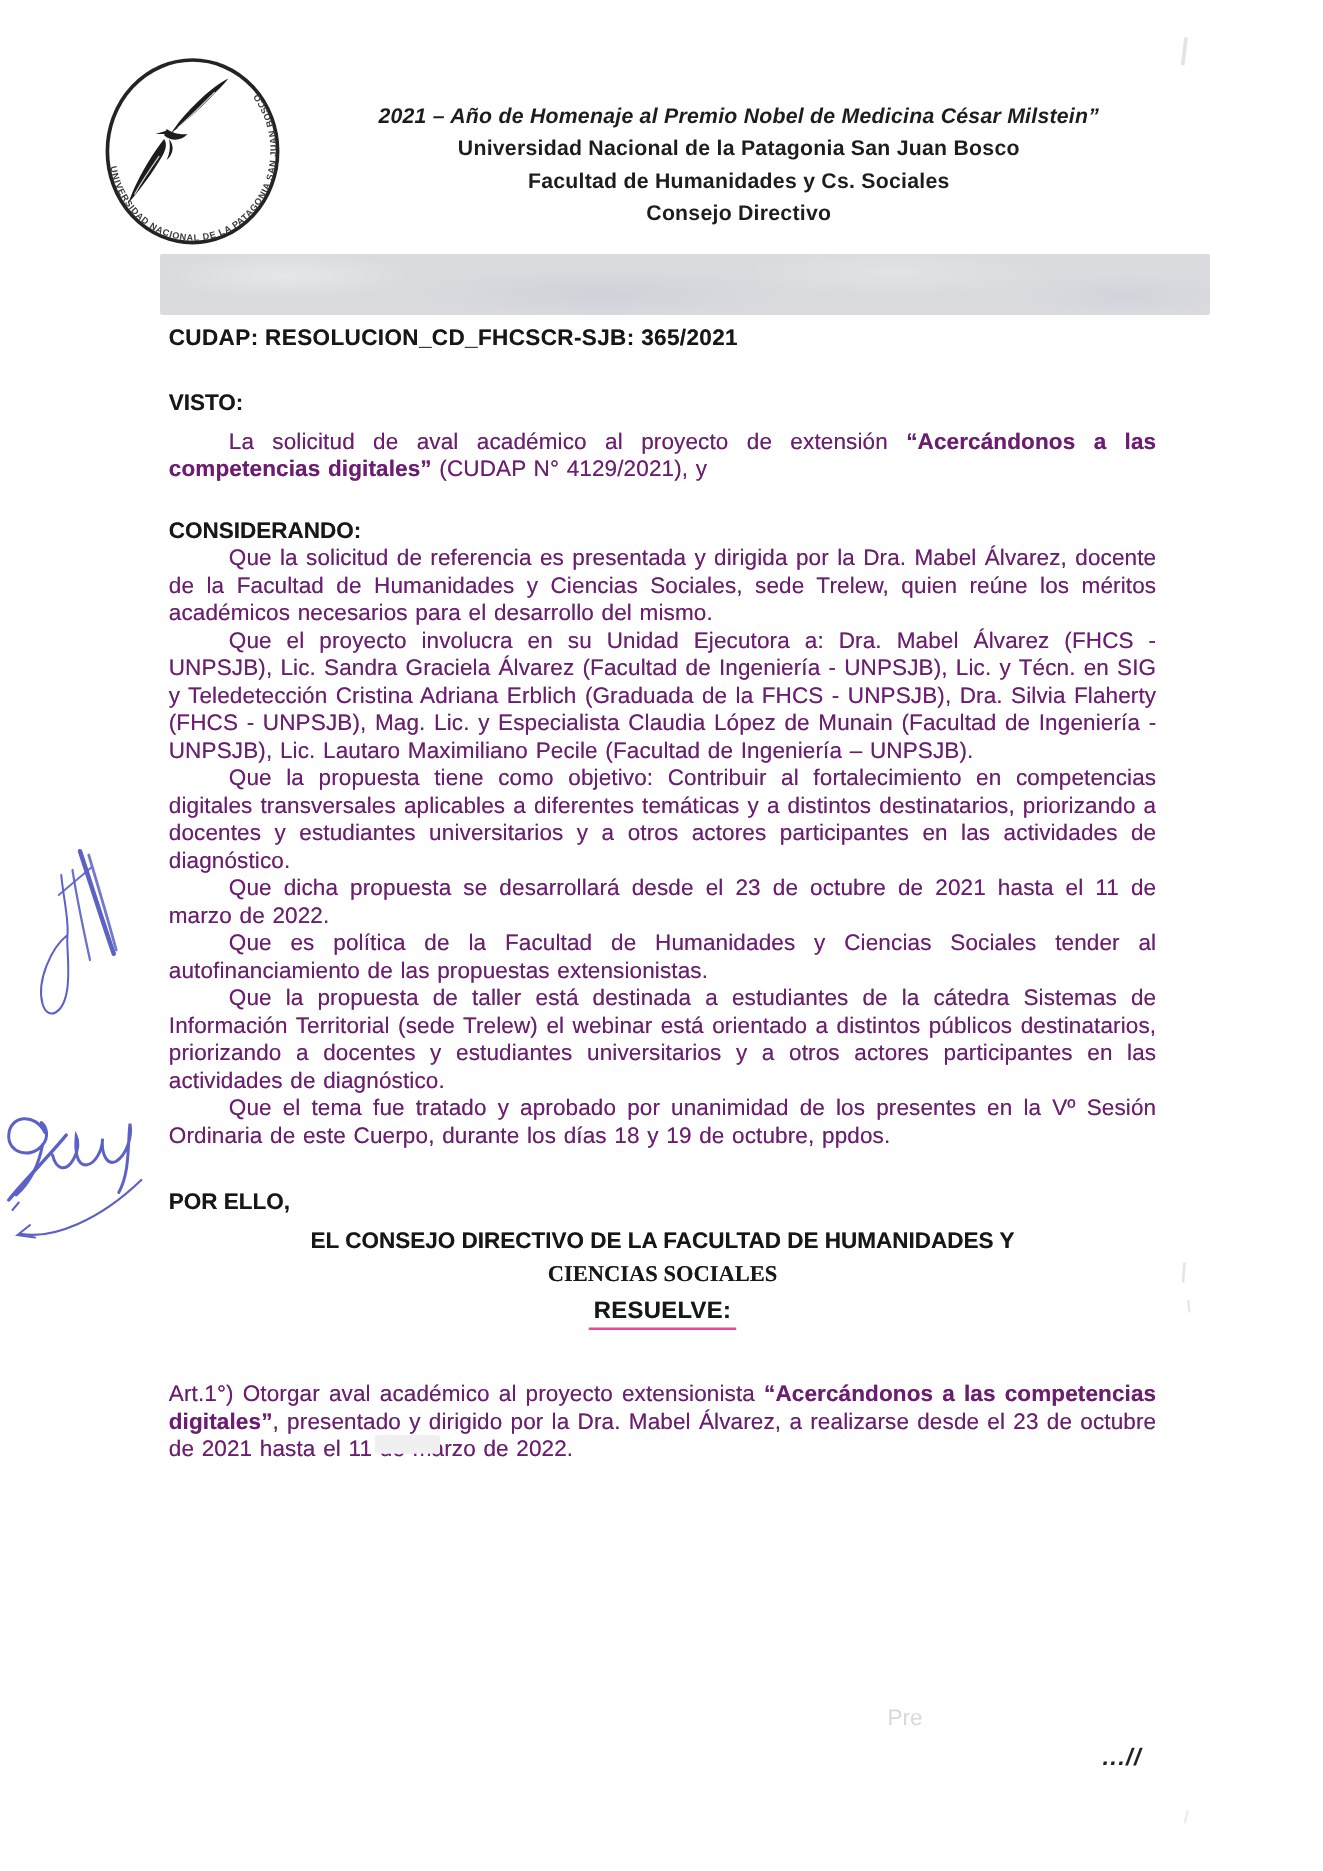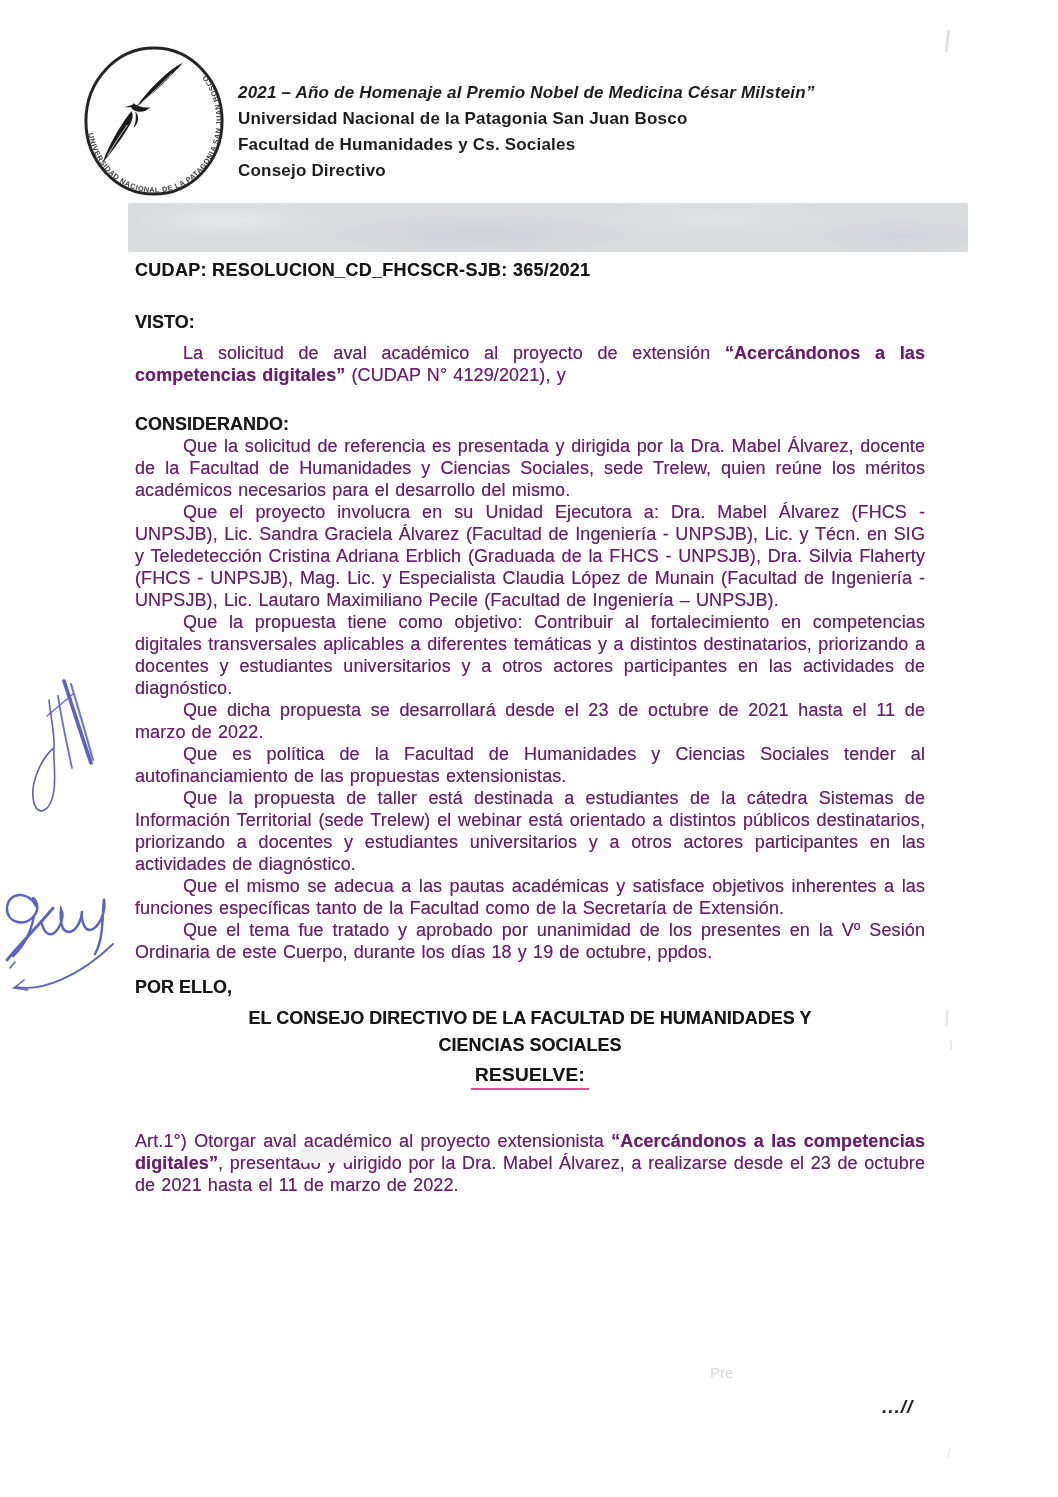--- a/index.html
+++ b/index.html
@@ -4,21 +4,21 @@
 <style>
   html,body { margin:0; padding:0; background:#ffffff; }
   .page {
     position:relative; width:1058px; height:1497px; background:#ffffff;
     font-family:"Liberation Sans", sans-serif; color:#171717; overflow:hidden;
   }
   
   .logo { position:absolute; left:80px; top:44px; width:148px; height:158px; }
   .header-text {
     position:absolute; left:238px; top:80px; width:706px;
-    text-align:left; font-size:17px; line-height:26px; font-weight:600; color:#1d1d1d;
+    text-align:center; font-size:17px; line-height:26px; font-weight:600; color:#1d1d1d;
     letter-spacing:.2px;
   }
   .motto { font-style:italic; }
   
   .redaction {
     position:absolute; left:128px; top:203px; width:840px; height:49px; border-radius:2px;
     background-color:#d9dbdf;
     background-image:
       radial-gradient(ellipse 140px 26px at 12% 35%, #e5e7ea 0%, rgba(229,231,234,0) 70%),
       radial-gradient(ellipse 220px 30px at 42% 65%, #cfd2d8 0%, rgba(207,210,216,0) 70%),
@@ -34,42 +34,42 @@
   }
   .indent { text-indent:48px; }
   .bold { font-weight:bold; }
   .heading { font-weight:bold; font-size:18px; line-height:22px; text-shadow:0 0 .4px rgba(23,23,23,.55); }
   .cudap { letter-spacing:.3px; }
   .dateline { margin-top:27px; padding-left:385px; font-size:18px; line-height:22px;
     text-shadow:0 0 .4px rgba(23,23,23,.5); }
   .visto-h { margin-top:30px; }
   .visto-p { margin-top:9px; }
   .consid-h { margin-top:27px; }
-  .porello { margin-top:13px; }
+  .porello { margin-top:31px; }
   .center-line { text-align:center; font-weight:bold; font-size:18px; line-height:22px;
     text-shadow:0 0 .4px rgba(23,23,23,.55); }
   .c1 { margin-top:9px; }
-  .c2 { margin-top:5px; }
+  .c2 { margin-top:5px;font-family:Liberation Serif, serif; }
   .resuelve-wrap { text-align:center; margin-top:8px; }
   .resuelve {
     display:inline-block; font-weight:bold; font-size:19px;
     border-bottom:2px solid #ec4899; padding:0 4px 2px 4px; letter-spacing:.3px;
     text-shadow:0 0 .4px rgba(23,23,23,.55);
   }
   .article { margin-top:40px; }
   
   .sig { position:absolute; pointer-events:none; }
   .sig1 { left:20px; top:672px; }
   .sig2 { left:0px;  top:866px; }
   
   .continuation {
     position:absolute; left:882px; top:1396px; font-size:19px; font-weight:bold;
     font-style:italic; letter-spacing:1px; color:#222;
   }
-  .ghost-pre { position:absolute; left:710px; top:1364px; color:#d8d8d8; font-size:15px; }
+  .ghost-pre { position:absolute; left:710px; top:1364px; color:#d8d8d8; font-size:18px; }
   .artifact { position:absolute; background:#e6e6e8; }
   .art-top-right   { left:946px; top:30px;  width:3px; height:22px; transform:rotate(7deg);  background:#e3e3e5; }
   .art-right-mid-a { left:946px; top:1010px; width:2px; height:16px; transform:rotate(4deg);  background:#e4e4e7; }
   .art-right-mid-b { left:950px; top:1040px; width:2px; height:10px; transform:rotate(-6deg); background:#e9e9eb; }
   .art-smudge      { left:300px; top:1148px; width:52px; height:15px; background:#f0f0f1; border-radius:2px; }
   .art-bottom-right{ left:948px; top:1448px; width:2px; height:11px; transform:rotate(14deg); background:#ededee; }
 </style>
 </head>
 <body>
 
@@ -114,21 +114,20 @@
     <div class="heading visto-h">VISTO:</div>
     <p class="para indent visto-p"><span>La solicitud de aval académico al proyecto de extensión </span><span class="bold">“Acercándonos a las competencias digitales”</span><span> (CUDAP N° 4129/2021), y</span></p>
 
     <div class="heading consid-h">CONSIDERANDO:</div>
     <p class="para indent">Que la solicitud de referencia es presentada y dirigida por la Dra. Mabel Álvarez, docente de la Facultad de Humanidades y Ciencias Sociales, sede Trelew, quien reúne los méritos académicos necesarios para el desarrollo del mismo.</p>
     <p class="para indent">Que el proyecto involucra en su Unidad Ejecutora a: Dra. Mabel Álvarez (FHCS - UNPSJB), Lic. Sandra Graciela Álvarez (Facultad de Ingeniería - UNPSJB), Lic. y Técn. en SIG y Teledetección Cristina Adriana Erblich (Graduada de la FHCS - UNPSJB), Dra. Silvia Flaherty (FHCS - UNPSJB), Mag. Lic. y Especialista Claudia López de Munain (Facultad de Ingeniería -UNPSJB), Lic. Lautaro Maximiliano Pecile (Facultad de Ingeniería – UNPSJB).</p>
     <p class="para indent">Que la propuesta tiene como objetivo: Contribuir al fortalecimiento en competencias digitales transversales aplicables a diferentes temáticas y a distintos destinatarios, priorizando a docentes y estudiantes universitarios y a otros actores participantes en las actividades de diagnóstico.</p>
     <p class="para indent">Que dicha propuesta se desarrollará desde el 23 de octubre de 2021 hasta el 11 de marzo de 2022.</p>
     <p class="para indent">Que es política de la Facultad de Humanidades  y Ciencias Sociales tender al autofinanciamiento de las propuestas extensionistas.</p>
     <p class="para indent">Que la propuesta de taller está destinada a estudiantes de la cátedra Sistemas de Información Territorial (sede Trelew) el webinar está orientado a distintos públicos destinatarios, priorizando a docentes y estudiantes universitarios y a otros actores participantes en las actividades de diagnóstico.</p>
-    <p class="para indent">Que el mismo se adecua a las pautas académicas y satisface objetivos inherentes a las funciones específicas tanto de la Facultad como de la Secretaría de Extensión.</p>
     <p class="para indent">Que el tema fue tratado y aprobado por unanimidad de los presentes en la Vº Sesión Ordinaria de este Cuerpo, durante los días 18 y 19 de octubre, ppdos.</p>
 
     <div class="heading porello">POR ELLO,</div>
     <div class="center-line c1">EL CONSEJO DIRECTIVO DE LA FACULTAD DE HUMANIDADES Y</div>
     <div class="center-line c2">CIENCIAS SOCIALES</div>
     <div class="resuelve-wrap">
       <span class="resuelve">RESUELVE:</span>
     </div>
 
     <p class="para article"><span>Art.1°) Otorgar aval académico al proyecto extensionista </span><span class="bold">“Acercándonos a las competencias digitales”</span><span>, presentado y dirigido por la Dra. Mabel Álvarez, a realizarse desde el 23 de octubre de 2021 hasta el 11 de marzo de 2022.</span></p>

